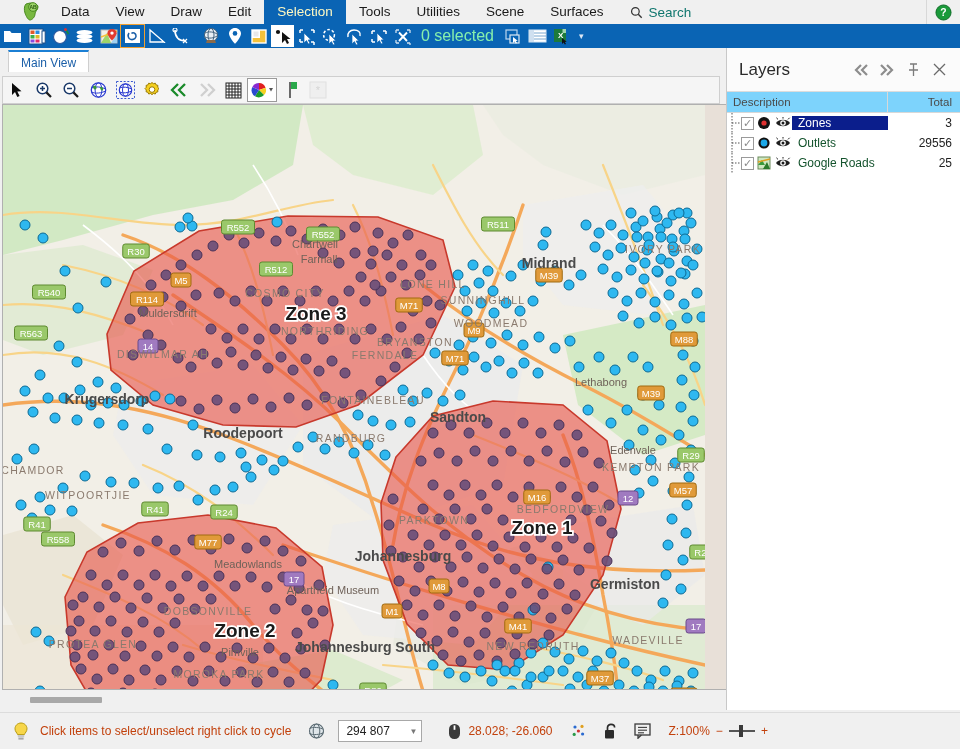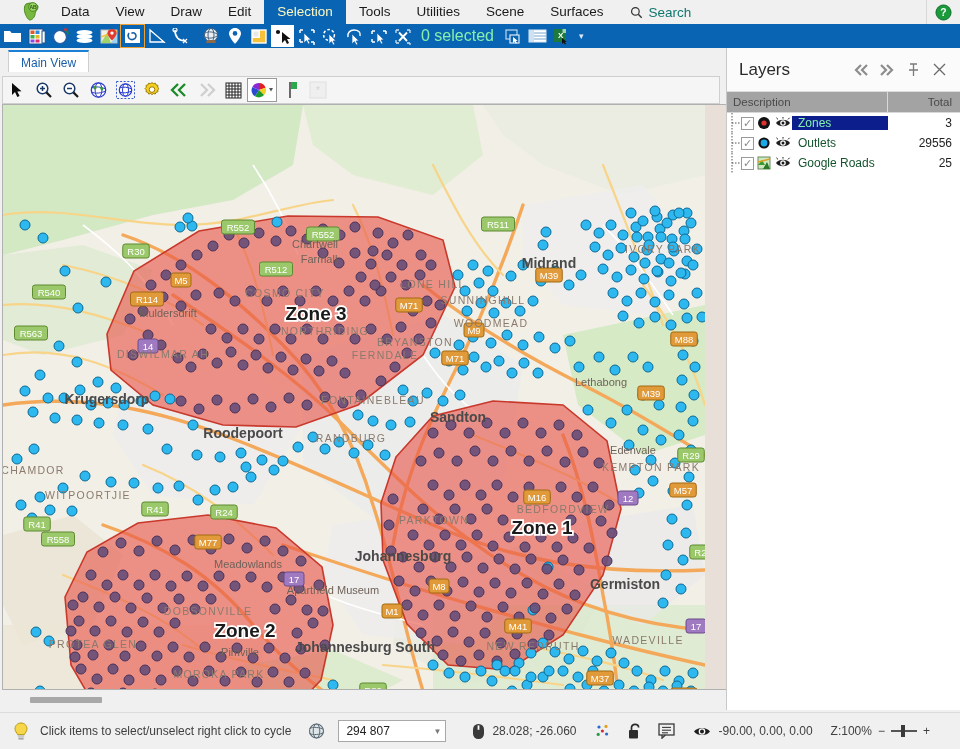--- a/index.html
+++ b/index.html
@@ -160,51 +160,51 @@
     border-bottom: 1px solid #dcdcdc;
   }
   .layers-title { font-size: 17px; color: #2b2b2b; flex: 1; }
   .lp-btn {
     width: 26px; height: 26px; display: flex; align-items: center; justify-content: center;
     color: #7b7b7b;
   }
   .layers-cols {
     display: flex; height: 21px; align-items: center;
     border-bottom: 1px solid #d8d8d8;
-    background: #a3a3a3; font-size: 11.5px; color: #4a4a4a;
+    background: #7dd3fc; font-size: 11.5px; color: #4a4a4a;
   }
   .col-desc { flex: 1; padding-left: 6px; border-right: 1px solid #d8d8d8; height: 21px; line-height: 21px; }
   .col-total { width: 72px; text-align: right; padding-right: 8px; }
   .layer-row {
     display: flex; align-items: center; height: 20px; font-size: 12px;
     position: relative;
   }
   .lr-tree { width: 14px; height: 20px; position: relative; }
   .lr-chk {
     width: 13px; height: 13px; border: 1px solid #9a9a9a; background: #fff;
     display: flex; align-items: center; justify-content: center;
     color: #8a8a8a; font-size: 11px; line-height: 1; flex: 0 0 auto;
   }
   .lr-sym { width: 20px; display: flex; align-items: center; justify-content: center; }
   .lr-eye { width: 18px; display: flex; align-items: center; justify-content: center; }
   .lr-name { flex: 1; padding-left: 6px; color: #14532d; }
   .lr-total { width: 72px; text-align: right; padding-right: 8px; color: #222; }
-  .layer-row.selected .lr-name { background: #0b1e8c; color: #86efac; }
+  .layer-row.selected .lr-name { background: #0b1e8c; color: #ffffff; }
   .layer-row.selected .lr-name { padding-left: 6px; }
 
   
   .statusbar {
     position: absolute; left: 0; top: 712px; width: 960px; height: 37px;
     background: #f0f0f0; border-top: 1px solid #dcdcdc;
     display: flex; align-items: center;
   }
   .sb-item { display: flex; align-items: center; height: 37px; }
-  .sb-text { font-size: 12px; color: #404040; white-space: nowrap; }
+  .sb-text { font-size: 12px; color: #c2410c; white-space: nowrap; }
   .sb-combo {
-    width: 108px; height: 22px; border: 1px solid #a8a8a8; background: #fff;
+    width: 84px; height: 22px; border: 1px solid #a8a8a8; background: #fff;
     display: flex; align-items: center; justify-content: space-between;
     padding: 0 4px 0 7px; font-size: 12px; color: #222;
   }
   .sb-combo .cb-caret { color: #777; font-size: 8px; }
   .zoom-ctl { display: flex; align-items: center; gap: 6px; color: #2b2b2b; font-size: 13px; }
   .zoom-slider { position: relative; width: 26px; height: 12px; }
   .zoom-slider .zs-track { position: absolute; left: 0; top: 5px; width: 26px; height: 2px; background: #555; }
   .zoom-slider .zs-knob { position: absolute; left: 10px; top: 0; width: 4px; height: 12px; background: #3a3a3a; }
 </style>
 </head>
@@ -1545,28 +1545,20 @@
     </div>
     <div class="sb-item" style="padding-left:16px;">
       <svg width="17" height="16" viewBox="0 0 17 16">
         <rect x="1" y="1" width="15" height="11" fill="none" stroke="#3a3a3a" stroke-width="1.3"></rect>
         <path d="M4 12 L4 15.2 L7.4 12" fill="none" stroke="#3a3a3a" stroke-width="1.3"></path>
         <line x1="4" y1="4.4" x2="13" y2="4.4" stroke="#3a3a3a" stroke-width="1.1"></line>
         <line x1="4" y1="7.2" x2="13" y2="7.2" stroke="#3a3a3a" stroke-width="1.1"></line>
         <line x1="4" y1="9.8" x2="10" y2="9.8" stroke="#3a3a3a" stroke-width="1.1"></line>
       </svg>
     </div>
-    <div class="sb-item" style="padding-left:18px;">
-      <svg width="18" height="13" viewBox="0 0 18 13">
-        <path d="M1 6.5 C4 1.8 14 1.8 17 6.5 C14 11.2 4 11.2 1 6.5 Z" fill="#1f1f1f"></path>
-        <circle cx="9" cy="6.5" r="3.3" fill="#ffffff"></circle>
-        <circle cx="9" cy="6.5" r="2" fill="#1f1f1f"></circle>
-      </svg>
-      <span class="sb-text" style="padding-left:8px;">-90.00, 0.00, 0.00</span>
-    </div>
     <div class="sb-item zoom-ctl" style="padding-left:18px;">
       <span class="sb-text">Z:100%</span>
       <span class="sb-text">−</span>
       <span class="zoom-slider">
         <span class="zs-track"></span>
         <span class="zs-knob"></span>
       </span>
       <span class="sb-text">+</span>
     </div>
   </div>

